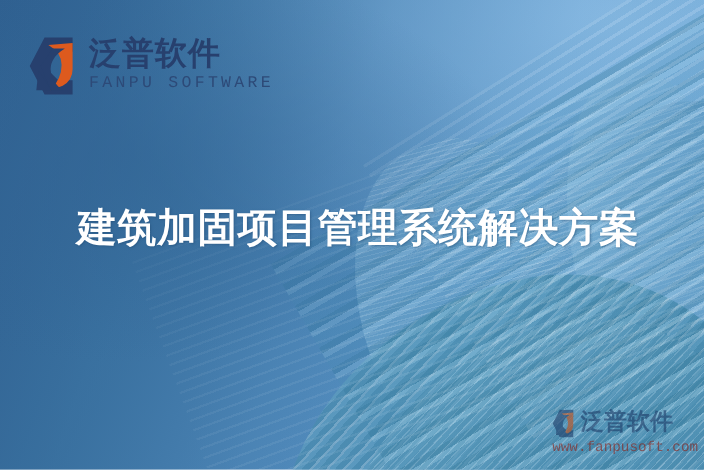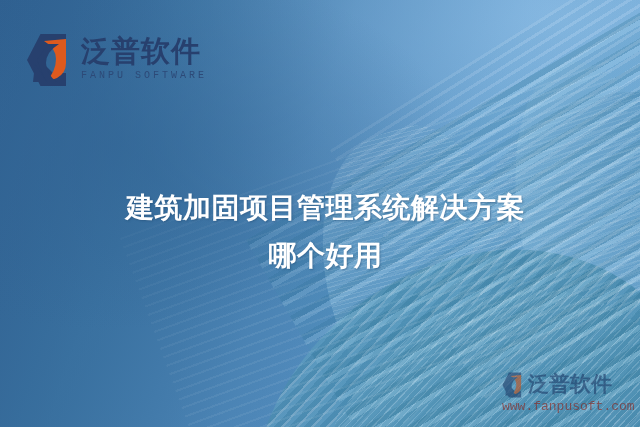--- a/index.html
+++ b/index.html
@@ -151,35 +151,35 @@
   .logo-words { display: flex; flex-direction: column; justify-content: center; }
   .logo-cn {
     font-size: 29px;
     font-weight: bold;
     color: #27406e;
     letter-spacing: 1px;
     line-height: 1.05;
     white-space: nowrap;
   }
   .logo-en {
-    font-size: 10px;
+    font-size: 15px;
     color: #2d4a78;
     letter-spacing: 3.0px;
     margin-top: 1px;
     white-space: nowrap;
   }
 
   
   .headline {
     position: absolute;
     left: 0; right: 0;
     top: 186px;
     text-align: center;
     color: #ffffff;
-    font-size: 28px;
+    font-size: 36px;
     font-weight: bold;
     line-height: 48px;
     letter-spacing: 0.5px;
     text-shadow: 1px 1px 2px rgba(30,70,110,0.45);
     white-space: nowrap;
     margin-left: 11px;
   }
   .headline .l2 { display: block; }
 
   
@@ -236,21 +236,20 @@
       </svg>
     </span>
     <span class="logo-words">
       <span class="logo-cn">泛普软件</span>
       <span class="logo-en">FANPU SOFTWARE</span>
     </span>
   </div>
 
   <div class="headline">
     <span class="l1">建筑加固项目管理系统解决方案</span>
-    <span class="l2">哪个好用</span>
   </div>
 
   <div class="watermark">
     <div class="wm-row">
       <span>
         <svg class="wm-mark" viewBox="0 0 46 54" xmlns="http://www.w3.org/2000/svg" aria-hidden="true">
           <path d="M14.5 1 L40 1 L40 14 L27 14 L14 27 L27 40 L40 40 L40 53 L14.5 53 L1 27 Z" fill="#1f3f6b"></path>
           <path d="M18 8 L40 6 L40 30 Q40 40 31 45 L20 49 Q30 38 30 26 Q30 15 18 8 Z" fill="#c2541f"></path>
           <path d="M11 27 L22 11 L33 11 Q20 19 20 30 Q20 41 31 49 L20 49 Z" fill="#1f3f6b"></path>
           <path d="M9 31 L21 49 L7 49 Z" fill="#1f3f6b"></path>

